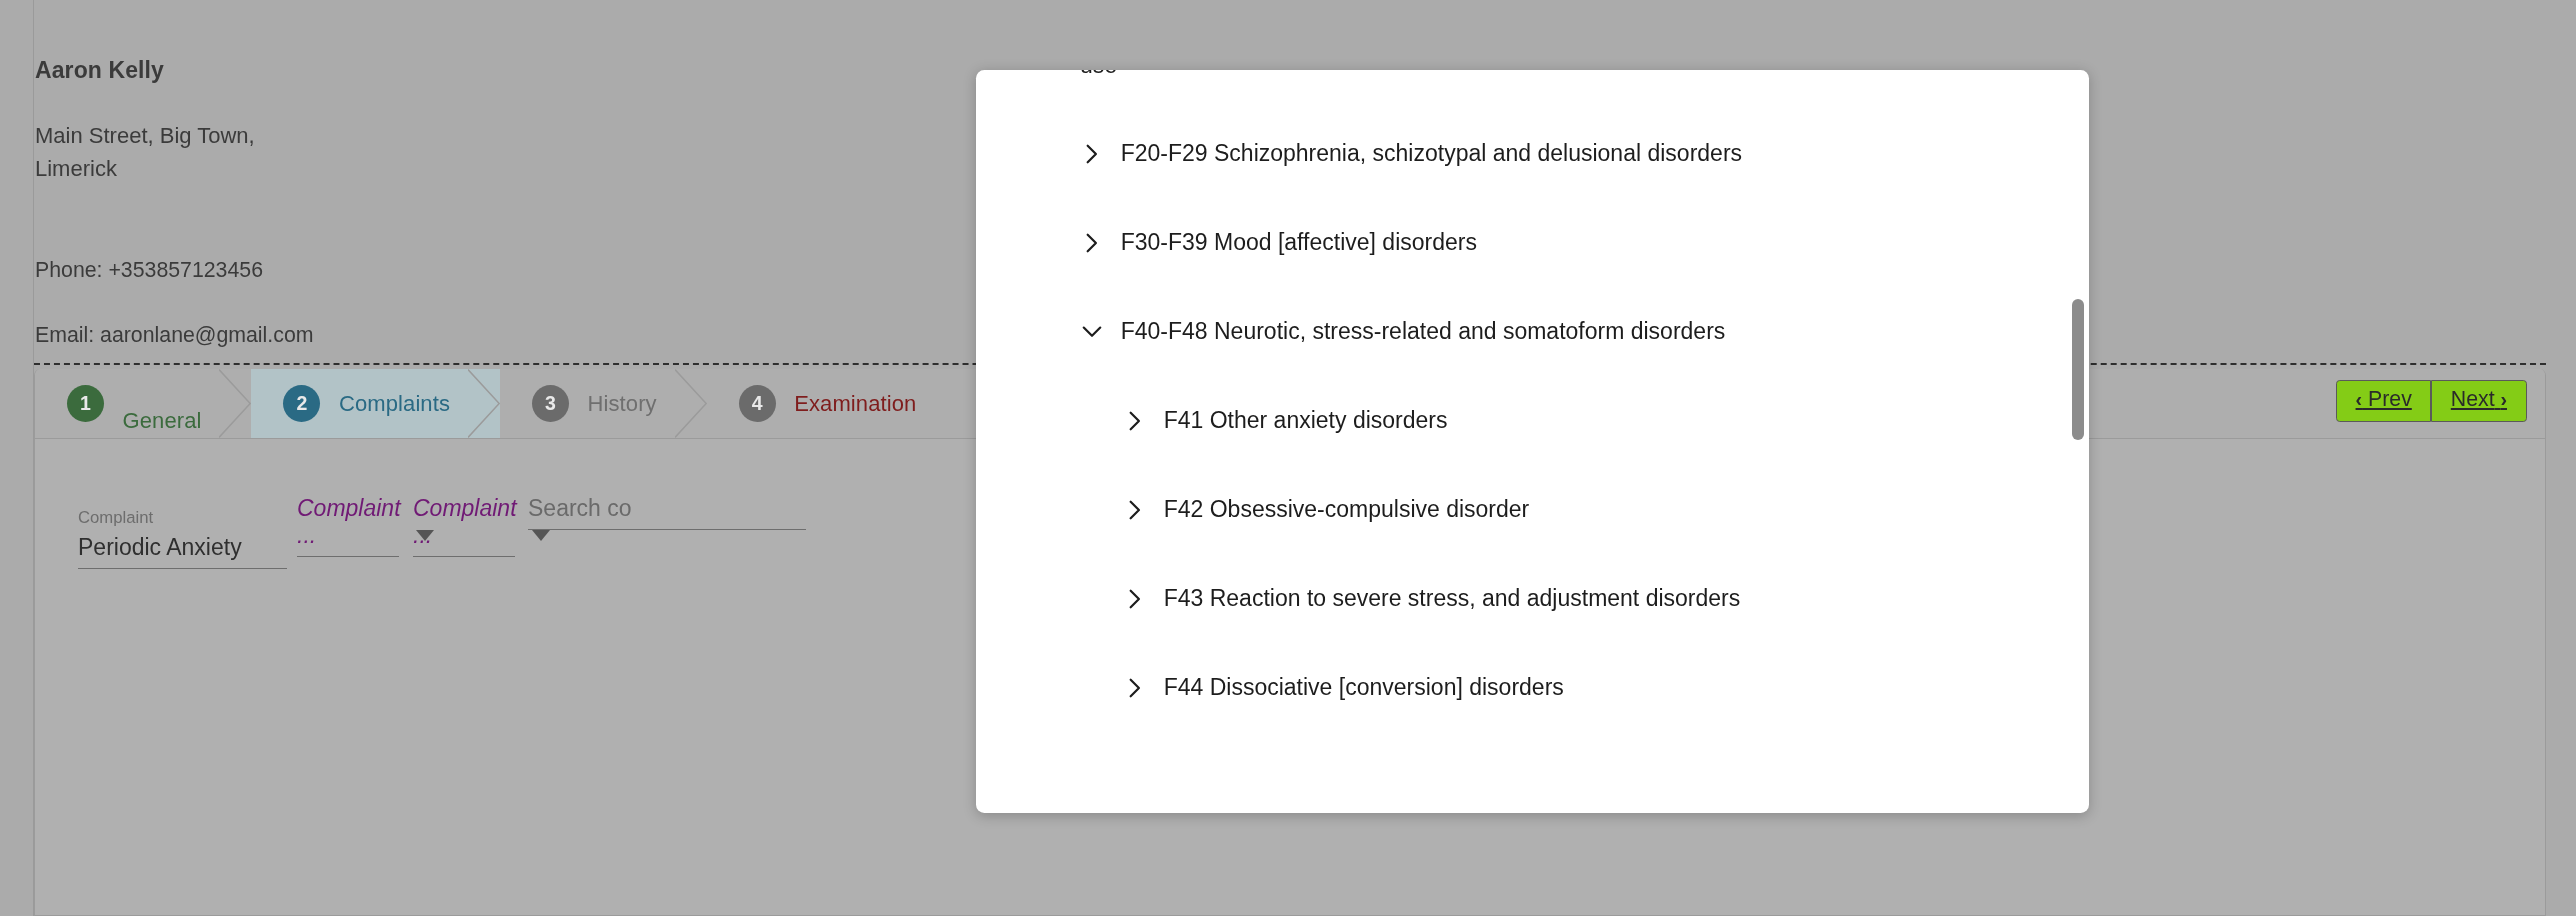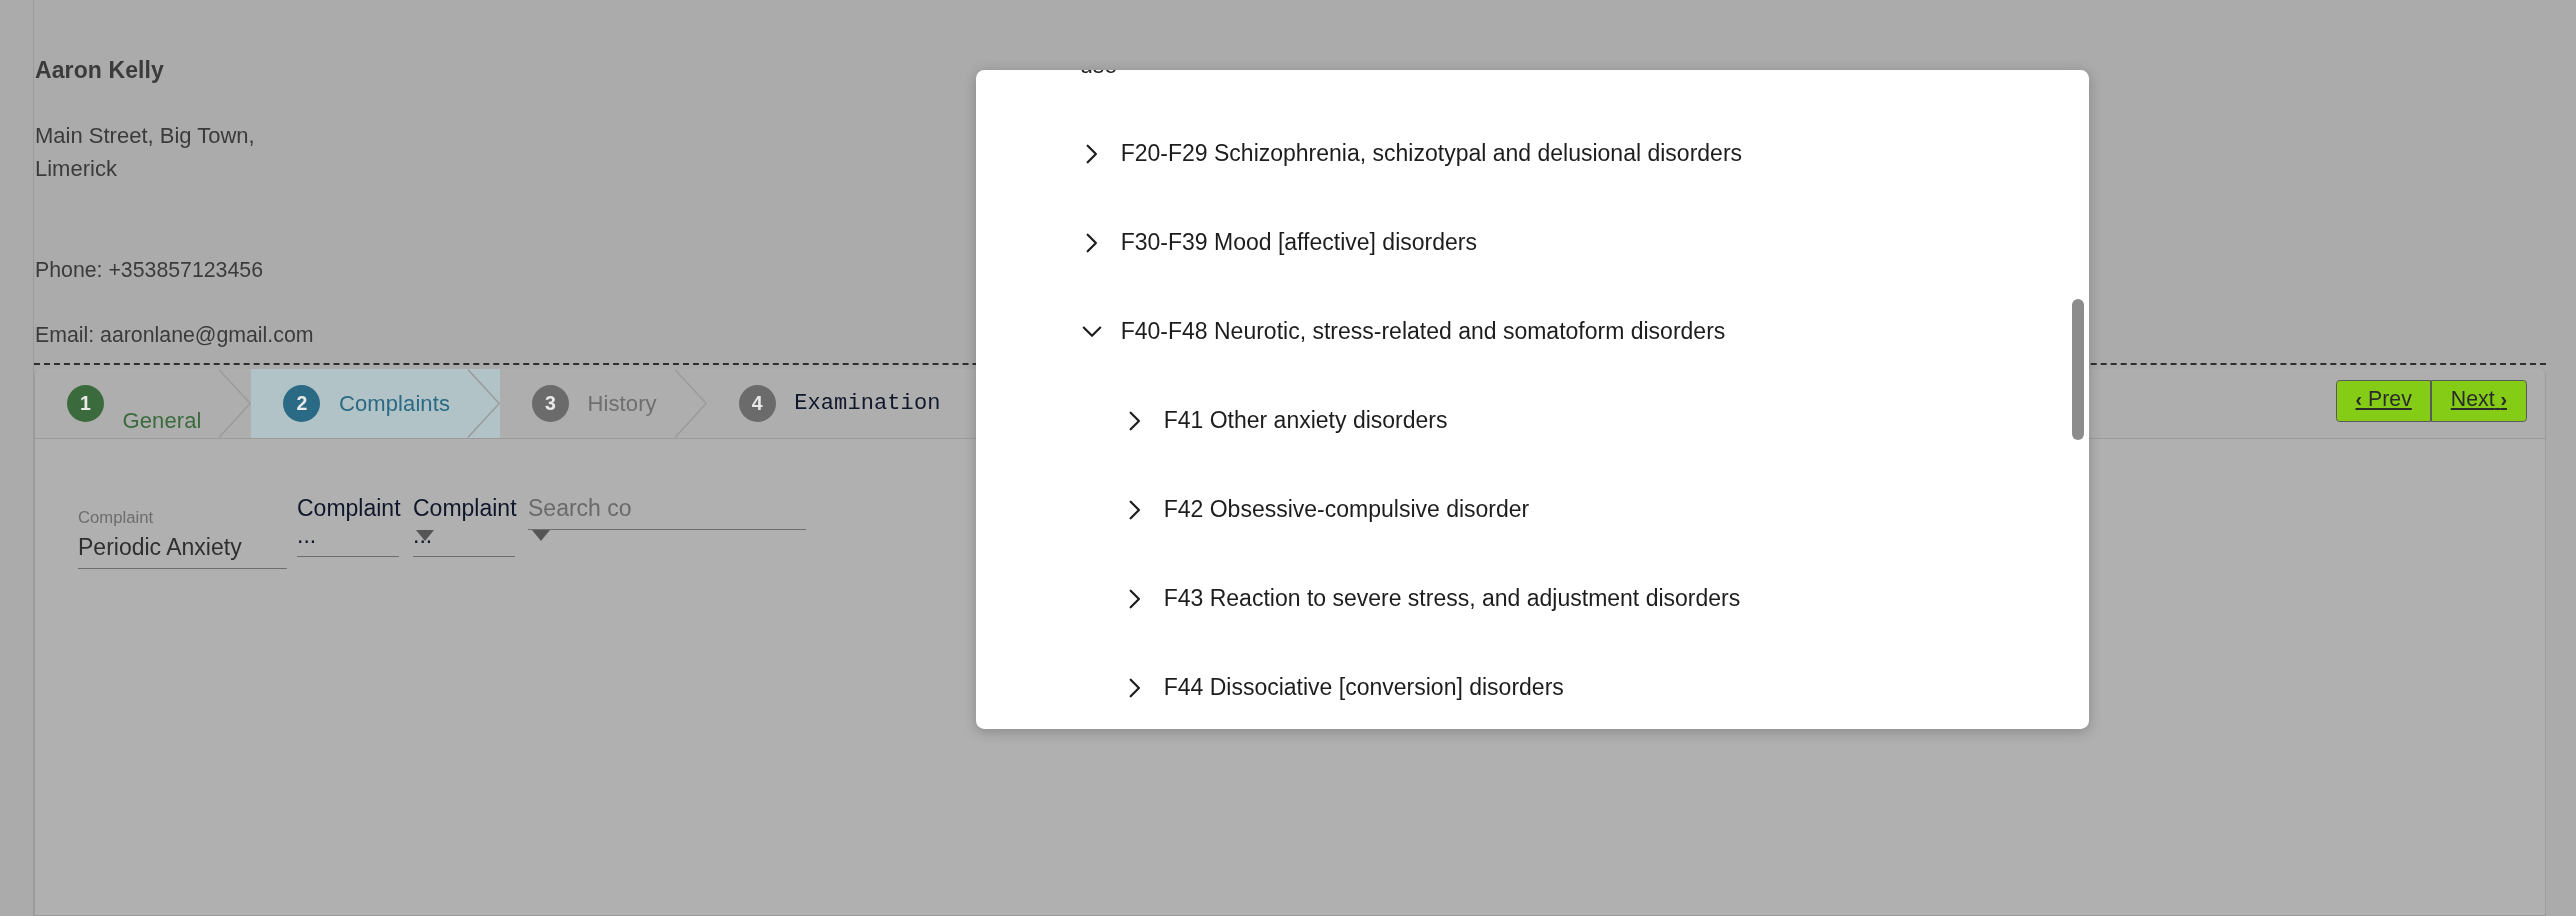--- a/index.html
+++ b/index.html
@@ -194,25 +194,26 @@
     padding: 5.6px 0 7.4px 0;
     font-family: "Liberation Sans", sans-serif;
     outline: none;
     box-sizing: border-box;
   }
   .field-select {
     display: flex;
     align-items: flex-end;
     justify-content: space-between;
     font-size: 23px;
-    color: #0f172a;
+    color: #701a75;
     border-bottom: 1.9px solid #6e6e6e;
     padding: 5.6px 3.7px 7.4px 0;
     box-sizing: border-box;
     cursor: pointer;
+    font-style: italic;
   }
   .caret-down {
     width: 0; height: 0;
     border-left: 9.3px solid transparent;
     border-right: 9.3px solid transparent;
     border-top: 11px solid #555;
     margin-left: 15px;
     margin-bottom: 7.4px;
     flex: 0 0 auto;
   }
@@ -228,21 +229,21 @@
   #modal-scrim {
     position: absolute;
     inset: 0;
     background: transparent;
   }
   #icd-modal {
     position: absolute;
     left: 976px;
     top: 70px;
     width: 1113px;
-    height: 659px;
+    height: 743px;
     background: #ffffff;
     border-radius: 8.3px;
     box-shadow: 0 2.8px 13px rgba(0,0,0,0.22);
     overflow: hidden;
   }
   #icd-tree {
     position: absolute;
     inset: 0;
     padding: 0;
     overflow: hidden;
@@ -346,21 +347,21 @@
         <span class="tab-label" style="color: rgb(111, 111, 111);">History</span>
         <span class="chev-after">
           <svg width="33" height="69" viewBox="0 0 36 74">
               <path d="M0 0 L34 37 L0 74" fill="none" stroke="#9b9b9b" stroke-width="1.6"></path>
             </svg>
         </span>
       </div>
 
       <div class="tab">
         <span class="tab-badge" style="background: rgb(107, 107, 107);">4</span>
-        <span class="tab-label" style="color: #0f172a; font-family: Liberation Mono, monospace;">Examination</span>
+        <span class="tab-label" style="color: #7f1d1d;">Examination</span>
       </div>
 
       <div id="wizard-nav">
         <button class="nav-btn" id="btn-prev"><span class="car">‹</span> <span>Prev</span></button>
         <button class="nav-btn" id="btn-next"><span>Next</span> <span class="car">›</span></button>
       </div>
     </div>
 
     <div id="complaint-form">
 

